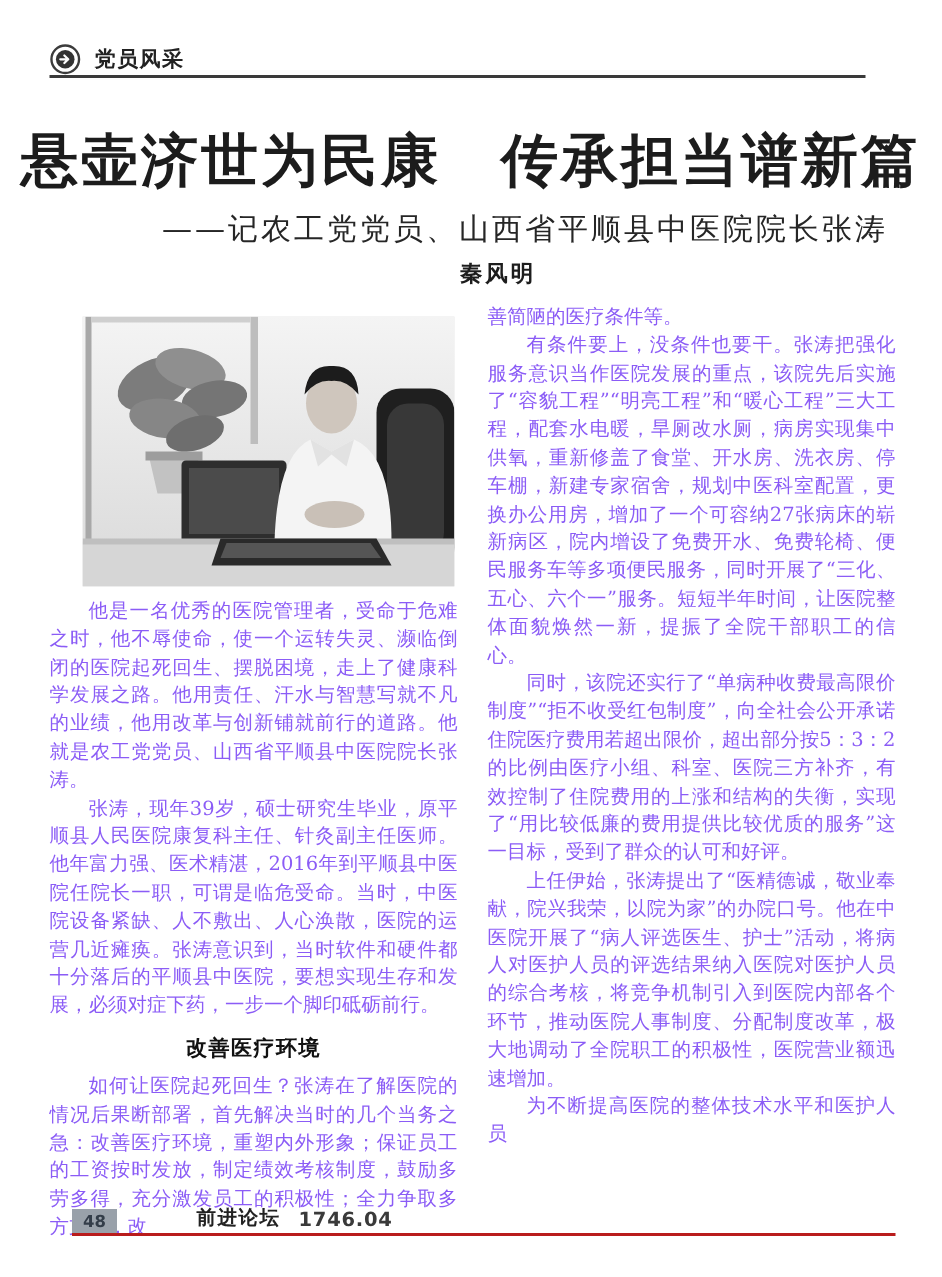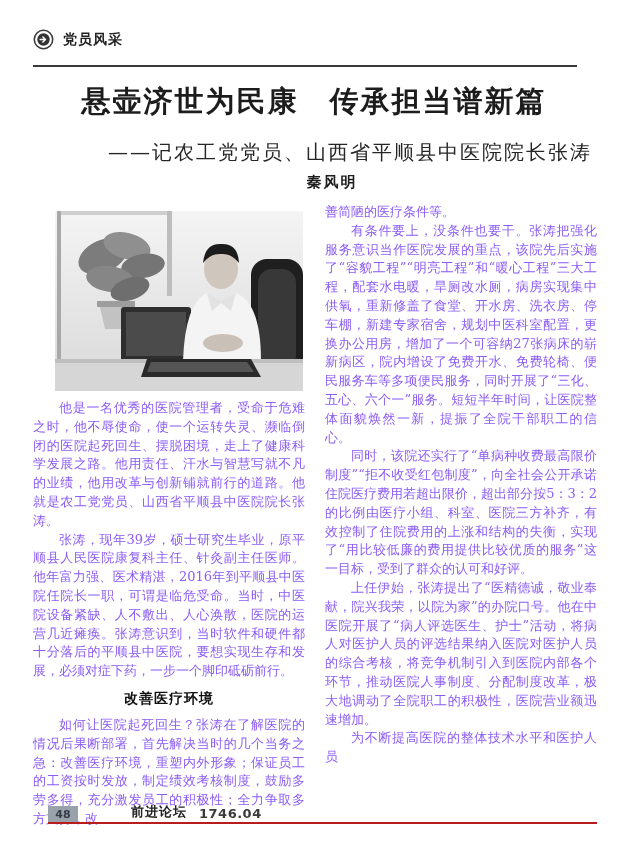--- a/index.html
+++ b/index.html
@@ -4,31 +4,31 @@
 <style>
   html,body{margin:0;padding:0;background:#ffffff;}
   .page{
     position:relative;width:628px;height:851px;background:#ffffff;overflow:hidden;
     font-family:"DejaVu Serif","Liberation Serif",serif;color:#1a1a1a;
   }
   
   .header{
     position:absolute;left:33px;top:29px;width:544px;
     display:flex;align-items:center;gap:9px;
-    border-bottom:2px solid #3a3a3a;padding-bottom:15px;
+    border-bottom:2px solid #3a3a3a;padding-bottom:0;
   }
   .header-label{
     font-family:"DejaVu Sans","Liberation Sans",sans-serif;
     font-size:14px;font-weight:bold;color:#222;letter-spacing:1px;
   }
   
   .title{
     position:absolute;left:0;top:82px;width:628px;text-align:center;
     font-family:Liberation Mono, monospace;
-    font-size:29px;font-weight:bold;color:#1c1c1c;letter-spacing:2px;white-space:nowrap;
+    font-size:38px;font-weight:bold;color:#1c1c1c;letter-spacing:2px;white-space:nowrap;
   }
   .subtitle{
     position:absolute;left:0;top:139px;width:628px;text-align:center;
     font-family:"DejaVu Serif","Liberation Serif",serif;
     font-size:20px;color:#262626;letter-spacing:2px;white-space:nowrap;padding-left:36px;
   }
   .author{
     position:absolute;left:0;top:173px;width:628px;text-align:center;
     font-family:"DejaVu Sans","Liberation Sans",sans-serif;
     font-size:15px;font-weight:bold;color:#1d1d1d;letter-spacing:2px;margin-left:18px;

